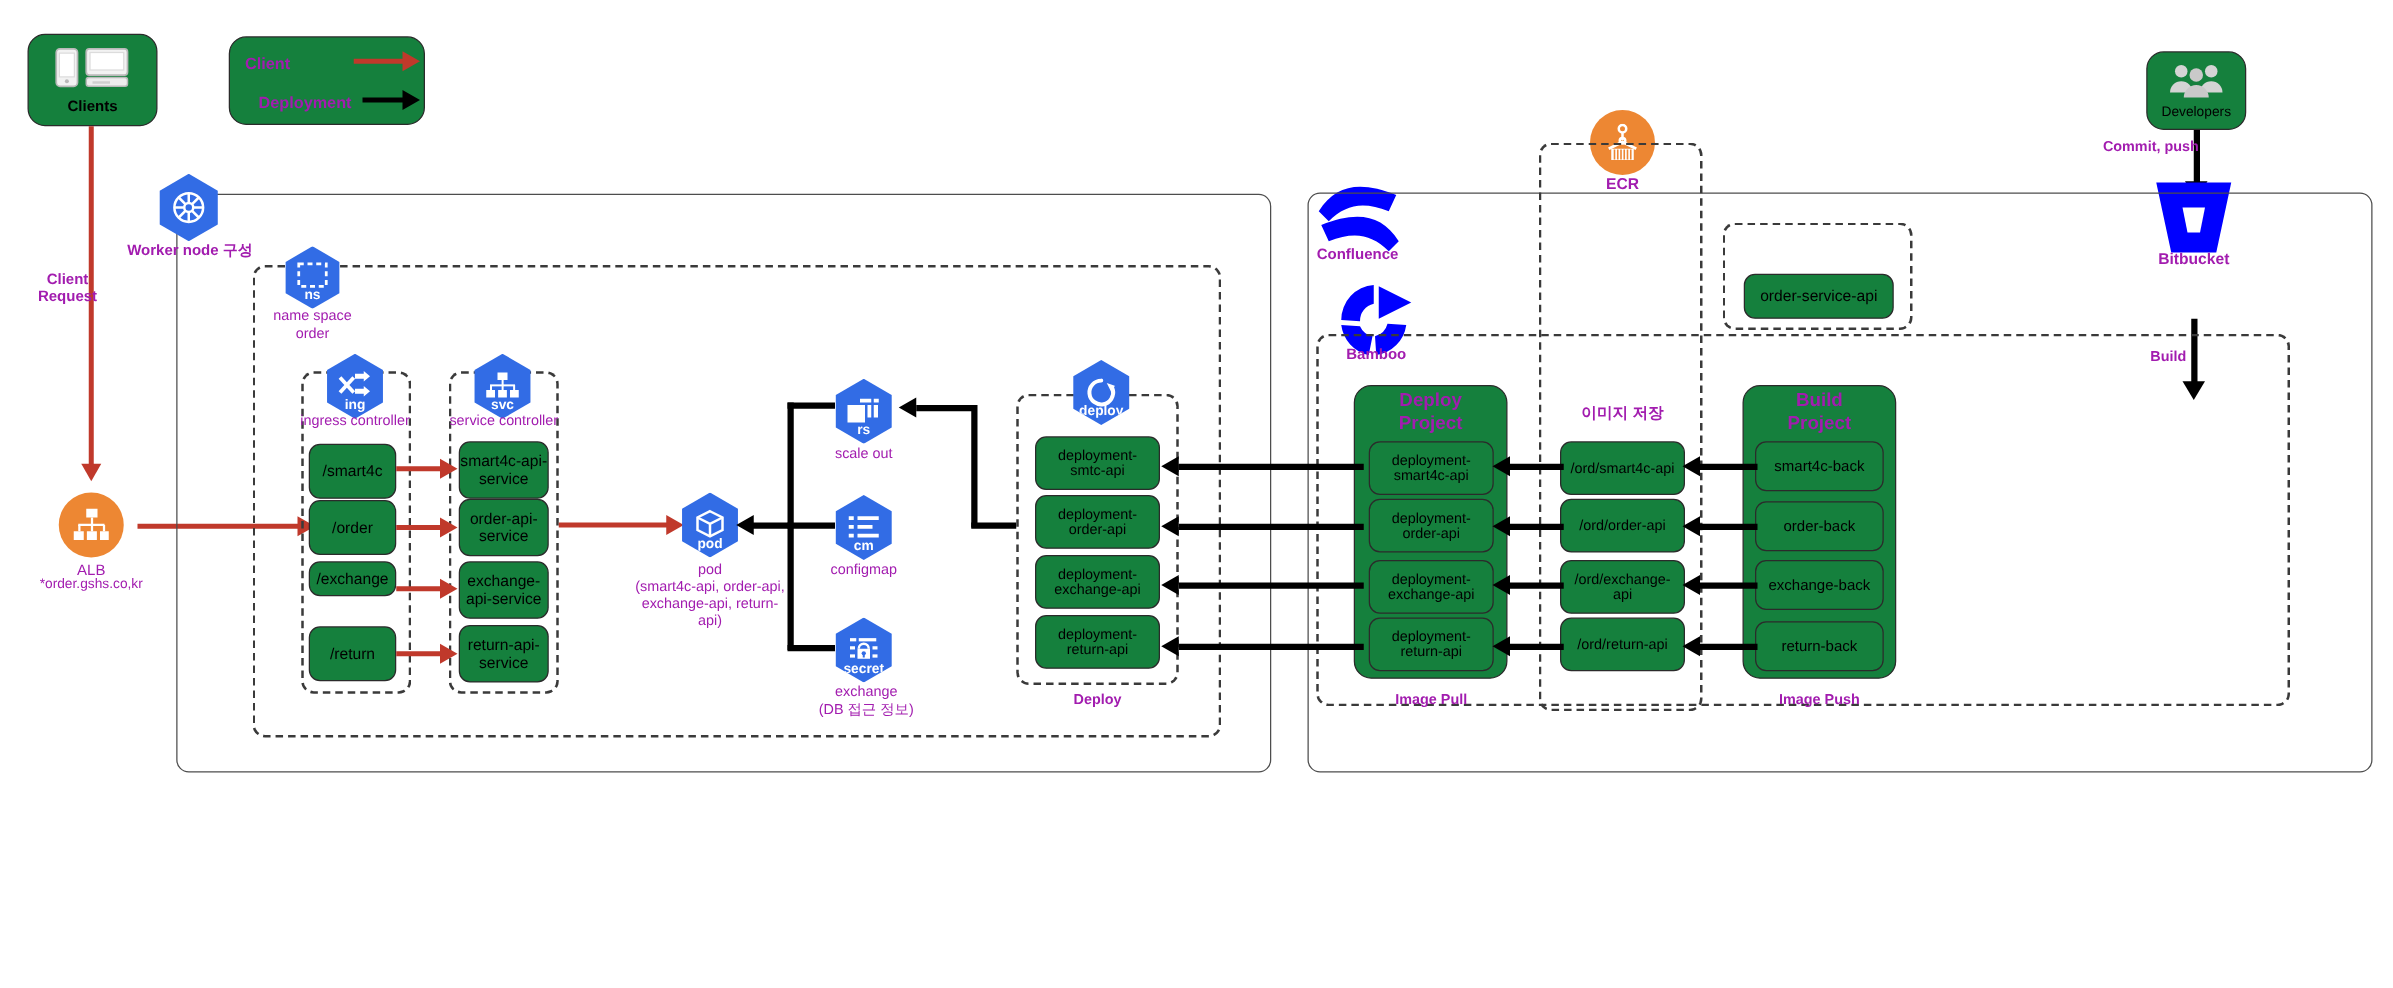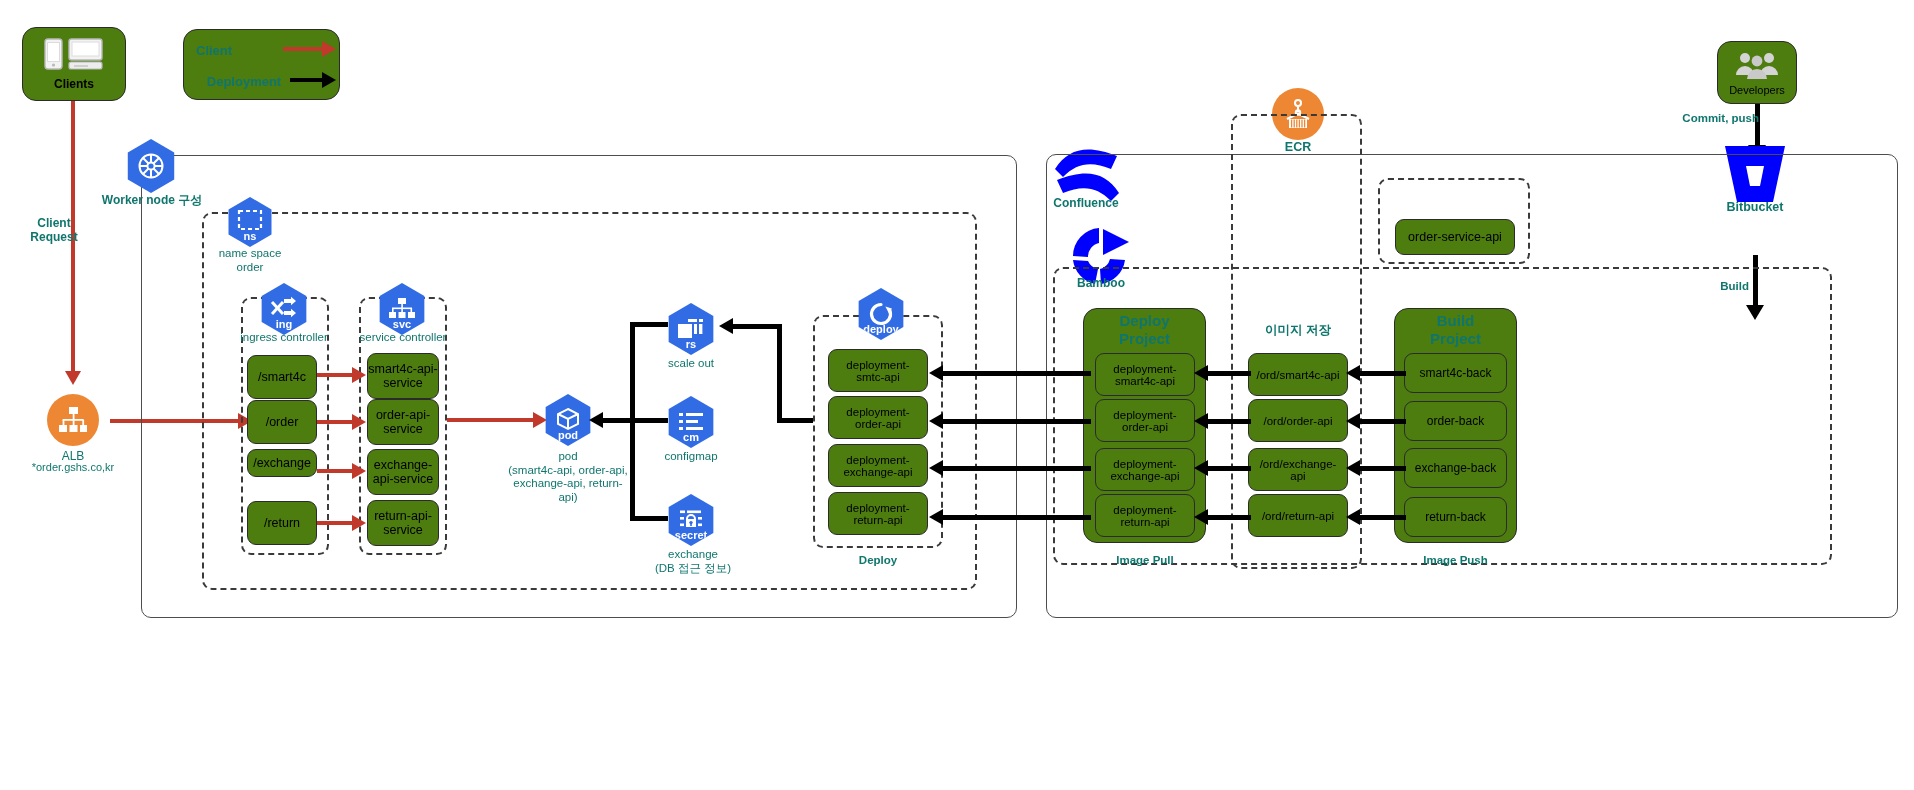--- a/index.html
+++ b/index.html
@@ -1,21 +1,21 @@
 <!DOCTYPE html>
 <html><head>
 <meta charset="utf-8">
 <style>
   html,body{margin:0;padding:0;background:#ffffff;}
   body{font-family:"Liberation Sans","DejaVu Sans",sans-serif;}
   #canvas{position:relative;width:1914px;height:790px;overflow:hidden;background:#fff;}
-  .txt{position:absolute;box-sizing:border-box;text-align:center;color:#0f766e;line-height:1.18;white-space:pre-line;}
+  .txt{position:absolute;box-sizing:border-box;text-align:center;color:#a21caf;line-height:1.18;white-space:pre-line;}
   .bold{font-weight:bold;}
   
-  .rbox{position:absolute;box-sizing:border-box;border:1.6px solid #2b2b2b;border-radius:9px;background:#4d7c0f;
+  .rbox{position:absolute;box-sizing:border-box;border:1.6px solid #2b2b2b;border-radius:9px;background:#15803d;
         display:flex;align-items:center;justify-content:center;text-align:center;color:#000;}
   .rbox-lg{border-radius:14px;}
   
   .solidgrp{position:absolute;box-sizing:border-box;border:1.5px solid #4d4d4d;border-radius:10px;background:transparent;}
   .dashgrp{position:absolute;box-sizing:border-box;border:2px dashed #3a3a3a;border-radius:10px;background:transparent;}
   
   .ln{position:absolute;background:#000;}
   .ln-red{position:absolute;background:#c0392b;}
   
   .ah{position:absolute;width:0;height:0;}

